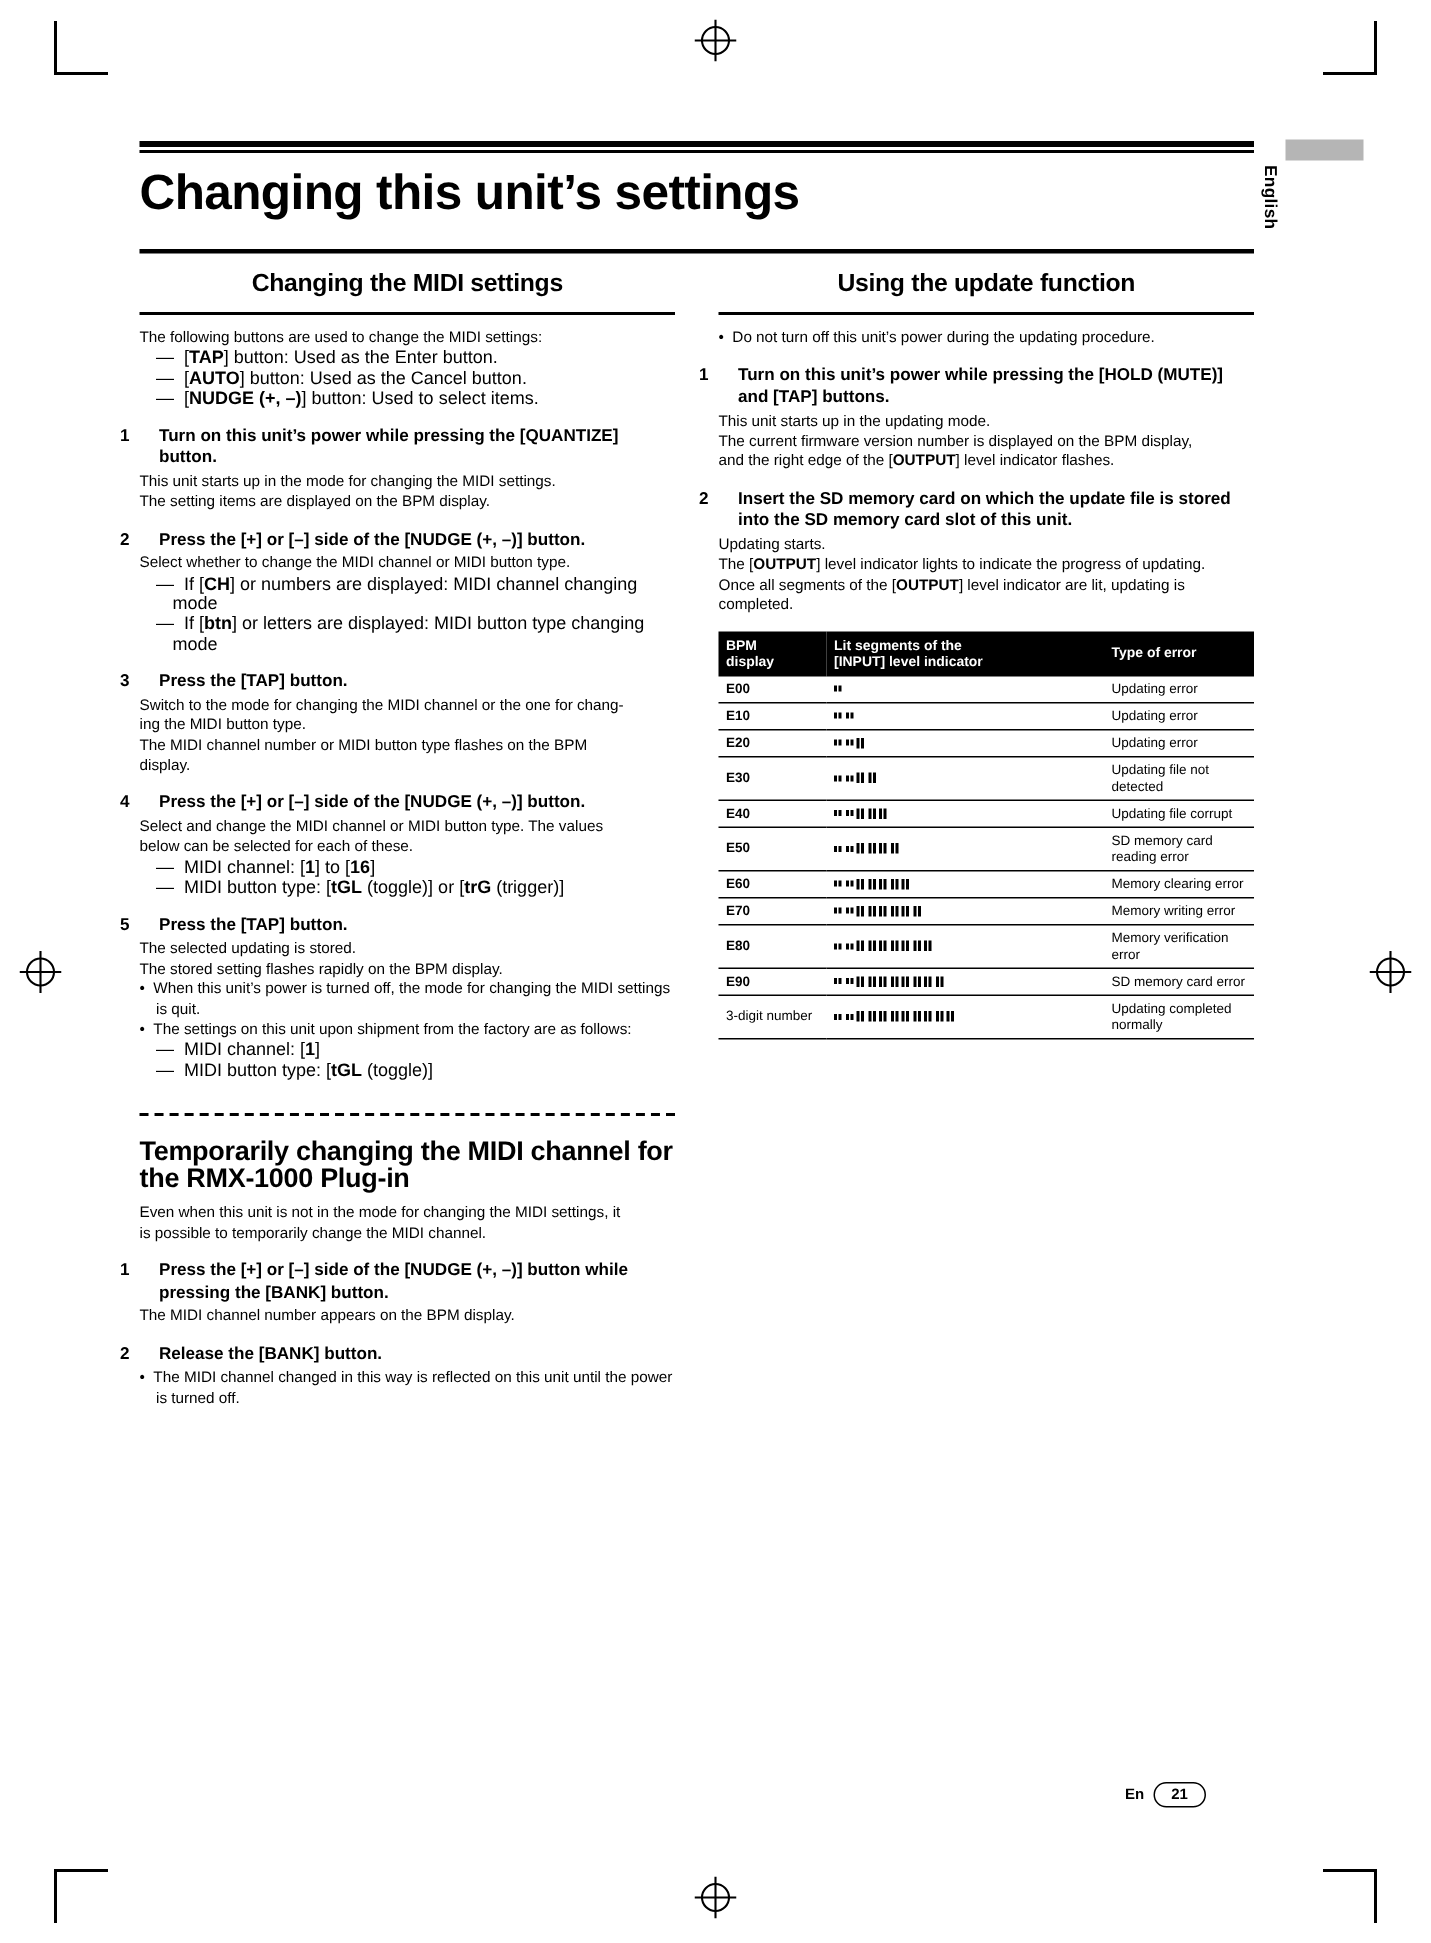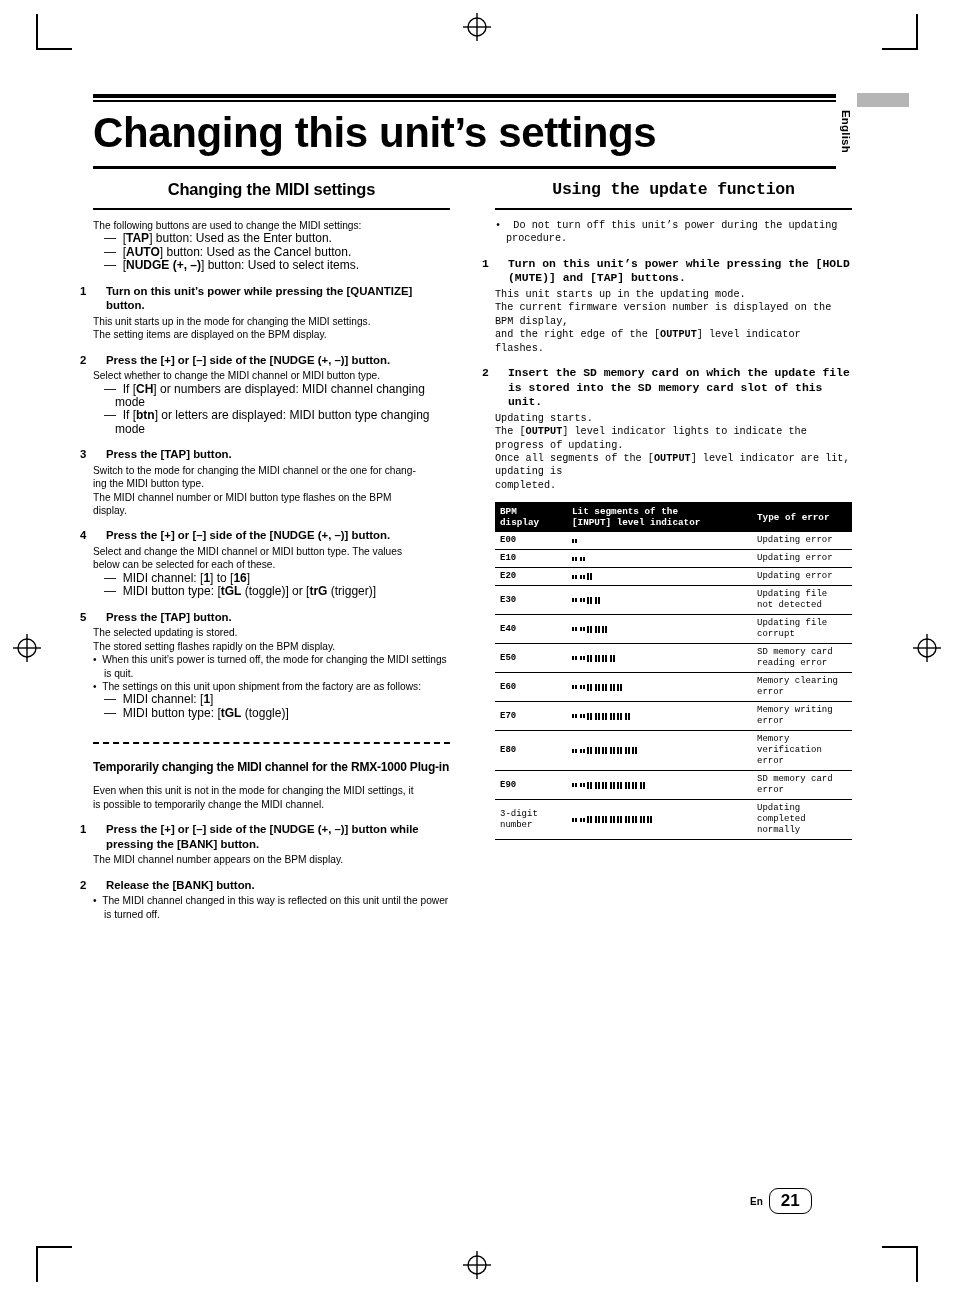--- a/index.html
+++ b/index.html
@@ -30,29 +30,29 @@
     writing-mode:vertical-rl;
     line-height:16px;
   }
 
   
   .rule-top  { position:absolute; left:93px; top:94px; width:743px; height:4px; background:#000; }
   .rule-top2 { position:absolute; left:93px; top:100px; width:743px; height:2px; background:#000; }
 
   h1.title {
     position:absolute; left:93px; top:109px;
-    margin:0; font-size:42px; font-weight:bold;
+    margin:0; font-size:33px; font-weight:bold;
     letter-spacing:-0.4px;
   }
   .rule-under { position:absolute; left:93px; top:166px; width:743px; height:3px; background:#000; }
 
   
   .col { position:absolute; top:180px; width:357px; }
   .col-left  { left:93px; }
-  .col-right { left:495px;font-family:Liberation Mono, monospace; }
+  .col-right { left:479px; }
 
   h2.sec {
     margin:0 0 9px 0; font-size:16.5px; font-weight:bold; letter-spacing:-0.2px;text-align:center;
   }
   .sec-rule { height:2px; background:#000; margin:0 0 9px 0; }
   .body { font-size:10.2px; line-height:13.4px; }
   .step {
     font-size:11.4px; font-weight:bold; line-height:14.6px;
     margin:11px 0 2px 0;
   }
@@ -67,21 +67,21 @@
   .bullet {
     font-size:10.2px; line-height:13.4px;
     padding-left:11px; text-indent:-11px; margin:0;
   }
 
   .dashed-sep {
     border-top:2px dashed #000; margin:22px 0 14px 0; height:0;
   }
 
   h3.sub {
-    margin:0 0 8px 0; font-size:12px; font-weight:bold; line-height:18px;
+    margin:0 0 8px 0; font-size:18px; font-weight:bold; line-height:18px;
     letter-spacing:-0.2px;
   }
 
   
   table.errtab {
     border-collapse:collapse; width:357px; margin-top:10px;
     font-size:9px;
   }
   table.errtab th {
     background:#000; color:#fff; font-weight:bold;
@@ -109,21 +109,21 @@
   .seg.small i { height:4px; }
 
   
   .footer {
     position:absolute; left:750px; top:1188px;
     display:flex; align-items:center; gap:6px;
   }
   .footer .en { font-size:10px; font-weight:bold; }
   .pagenum {
     border:1.4px solid #000; border-radius:9px;
-    padding:2px 11px; font-size:17px; font-weight:bold;
+    padding:2px 11px; font-size:10px; font-weight:bold;
   }
   b { font-weight:bold; }
 </style>
 </head>
 <body>
 
 <div class="page">
 
   <div class="crop" style="left:36px;  top:14px;  width:2px; height:36px;"></div>
   <div class="crop" style="left:36px;  top:48px;  width:36px; height:2px;"></div>

